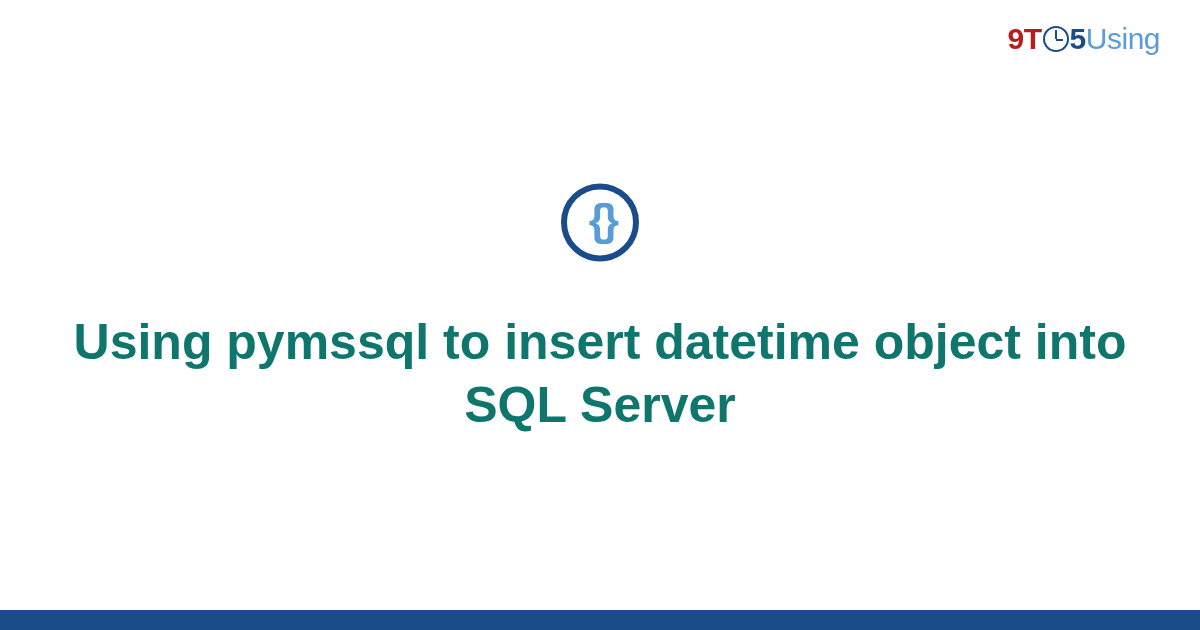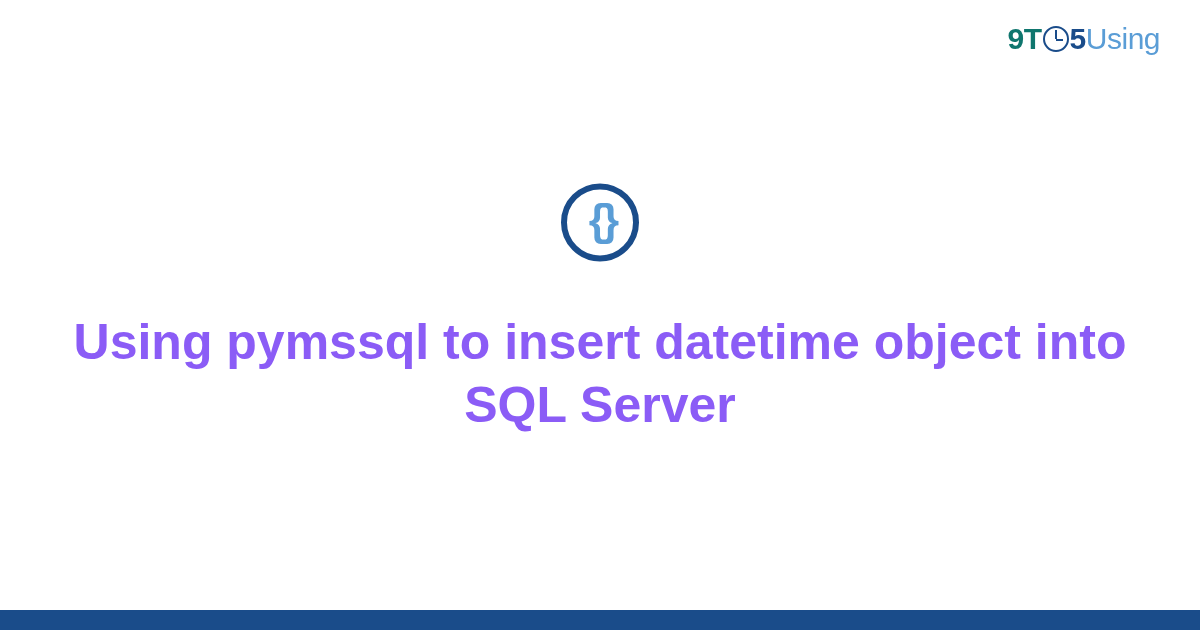--- a/index.html
+++ b/index.html
@@ -17,21 +17,21 @@
     }
     .logo {
       position: absolute;
       top: 22px;
       right: 40px;
       font-size: 30px;
       font-weight: 400;
       letter-spacing: -0.5px;
     }
     .logo .nine-t {
-      color: #0f766e;
+      color: #b91c1c;
       font-weight: 600;
       margin-top: 24px;
     }
     .logo .clock {
       display: inline-flex;
       align-items: center;
       justify-content: center;
       width: 26px;
       height: 26px;
       border: 2.5px solid #1a4c8a;
@@ -90,21 +90,21 @@
       font-weight: 700;
       color: #5a9dd6;
       font-family: "Segoe UI", Arial, sans-serif;
       letter-spacing: -8px;
       line-height: 1;
       margin-top: -4px;
     }
     .title {
       font-size: 50px;
       font-weight: 700;
-      color: #8b5cf6;
+      color: #0f766e;
       line-height: 1.25;
       padding: 0 60px;
     }
     .bottom-bar {
       position: absolute;
       bottom: 0;
       left: 0;
       right: 0;
       height: 20px;
       background: #1a4c8a;

